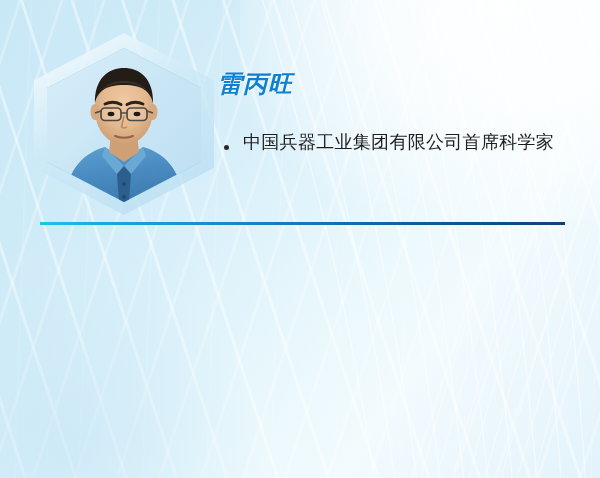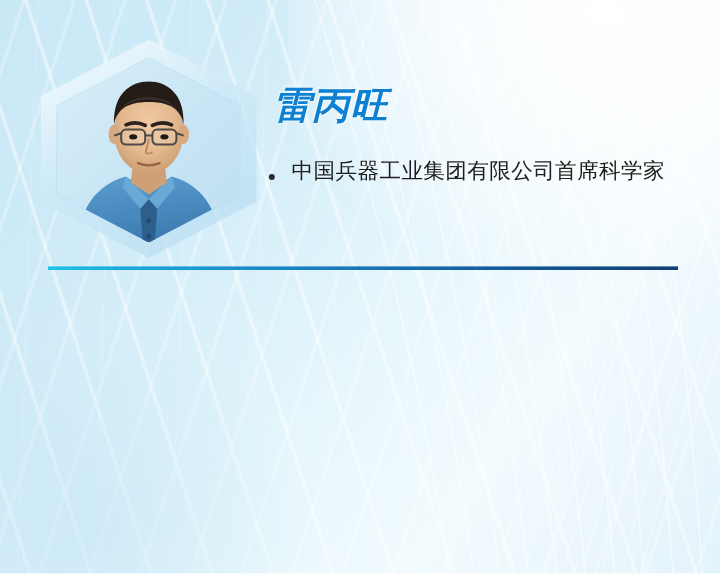--- a/index.html
+++ b/index.html
@@ -120,31 +120,30 @@
     position:absolute;
     left:13px;top:15px;
     width:154px;height:154px;
     clip-path:polygon(50% 0%,100% 26%,100% 74%,50% 100%,0% 74%,0% 26%);
   }
 
   
   #name{
     position:absolute;
     left:218px;top:72px;
-    font-size:31px;
+    font-size:24px;
     font-weight:bold;
     font-style:italic;
     letter-spacing:1px;
     color:#0d80d2;
     text-shadow:
        1px 1px 0 rgba(255,255,255,.55),
       -1px -1px 0 rgba(255,255,255,.30);
     line-height:1;
     white-space:nowrap;
-    margin-left:10px;
   }
 
   
   #title-row{
     position:absolute;
     left:224px;top:127px;
     width:350px;
     display:flex;
     align-items:center;
   }

